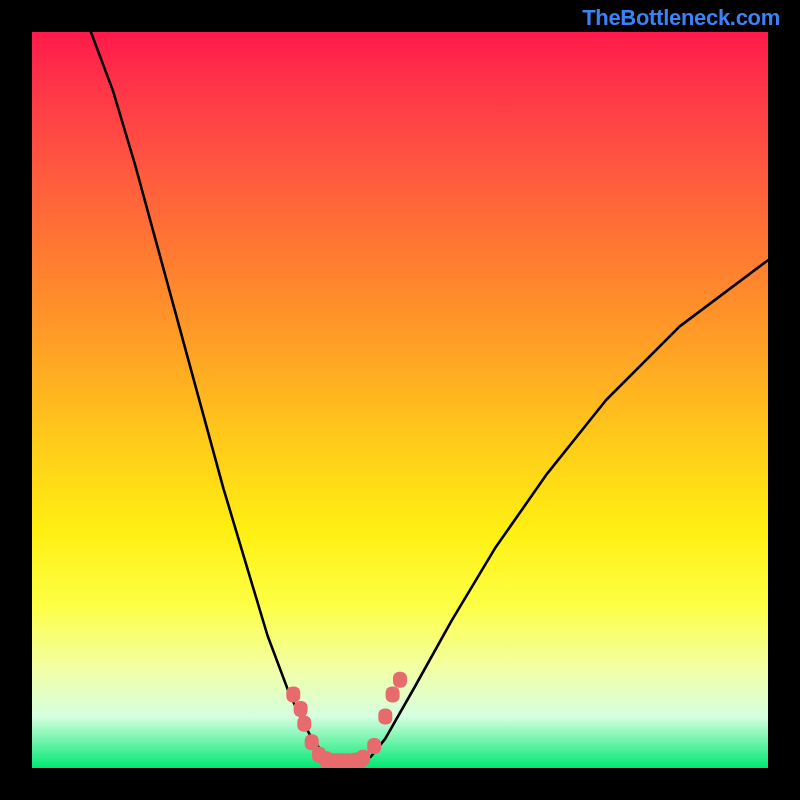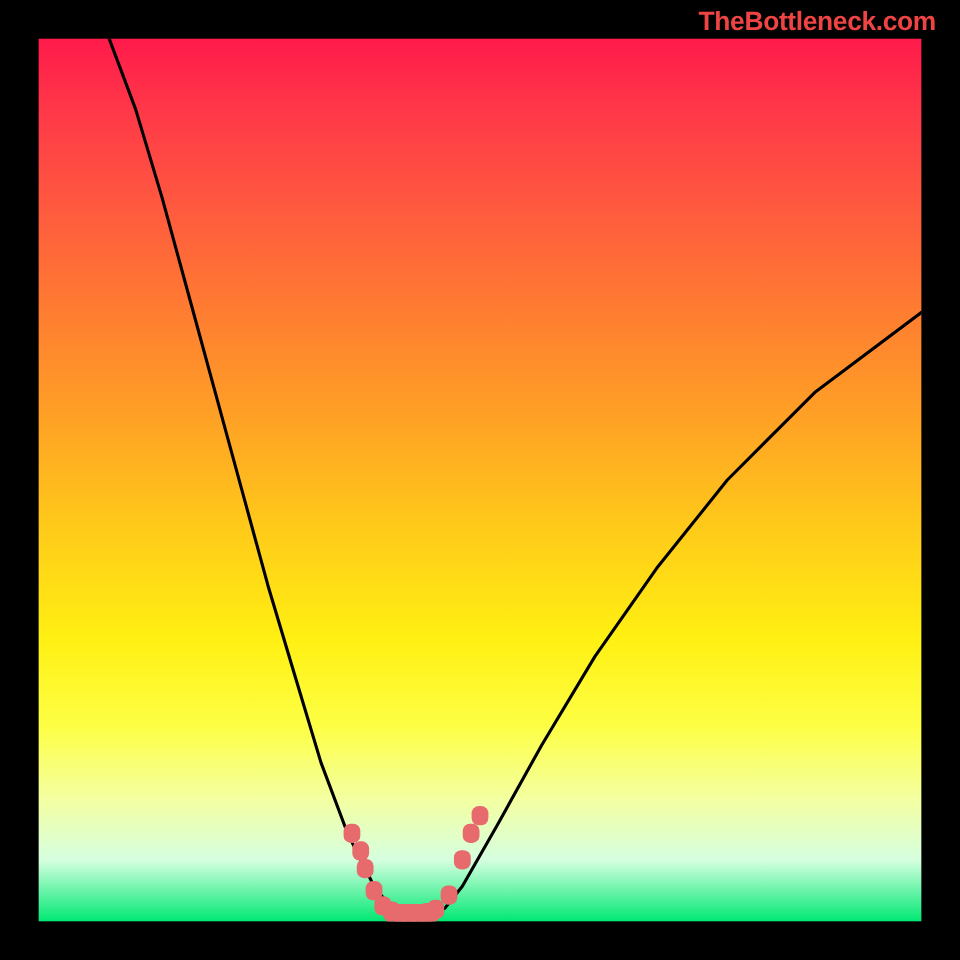--- a/index.html
+++ b/index.html
@@ -44,21 +44,21 @@
       #00e873 100%
     );
   }
   .brand {
     position: absolute;
     top: 5px;
     right: 20px;
     font-family: Arial, Helvetica, sans-serif;
     font-size: 22px;
     font-weight: bold;
-    color: #ef4444;
+    color: #3b82f6;
     letter-spacing: -0.3px;
   }
   svg.curves {
     position: absolute;
     left: 0; top: 0;
     width: 736px;
     height: 736px;
     overflow: visible;
   }
   .curve {

